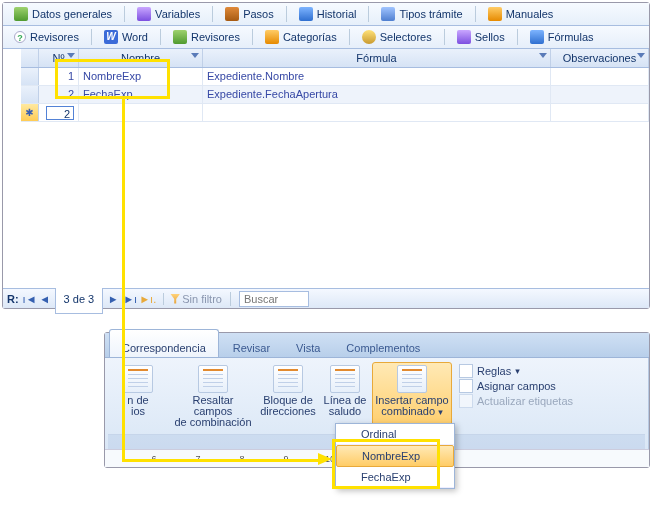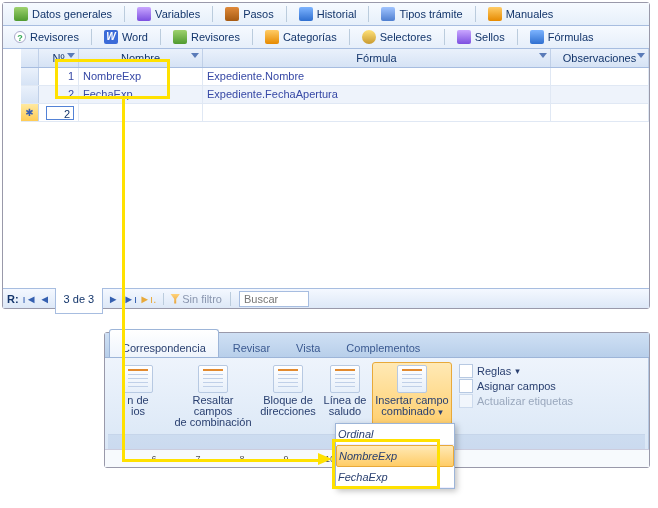--- a/index.html
+++ b/index.html
@@ -73,21 +73,21 @@
   .bigbtn .icon::after { content:""; position:absolute; left:4px; top:8px; right:4px; bottom:4px; background:repeating-linear-gradient(#c0d0e8 0 1px, transparent 1px 4px); }
   .bigbtn .lbl { line-height: 11px; margin-top: 2px; }
   .bigbtn.active { background: linear-gradient(#ffe9b5,#ffcc66); border-color: #e8a93a; }
   
   .rcol { display: flex; flex-direction: column; gap: 1px; padding: 2px 3px; }
   .smallbtn { display: flex; align-items: center; gap: 4px; color: #2a4070; padding: 0 2px; }
   .smallbtn.dis { color: #9aa8bd; }
   .si { width: 14px; height: 14px; border: 1px solid #b7c9e2; background: #fff; }
   
   .dropdown { position: absolute; left: 320px; top: 90px; width: 120px; background: #fff; border: 1px solid #9db5d8; box-shadow: 2px 2px 6px rgba(0,0,0,.25); z-index: 40; }
-  .dditem { padding: 4px 2px; color: #2a4070; border-bottom: 1px solid #eef; cursor: pointer; font-style: italic; }
+  .dditem { padding: 4px 25px; color: #2a4070; border-bottom: 1px solid #eef; cursor: pointer; }
   .dditem.hover { background: linear-gradient(#ffe9b5,#ffcc66); border: 1px solid #e8a93a; border-radius: 2px; }
   
   .ruler { height: 18px; background: #f7fafd; border-top: 1px solid #ccd; display: flex; align-items: center; font-size: 9px; color: #555; gap: 0; padding-left: 20px; overflow: hidden; white-space: nowrap; }
   .tick { width: 30px; text-align: center; }
   
 </style>
 </head>
 <body>
 
 <div class="top-panel">

